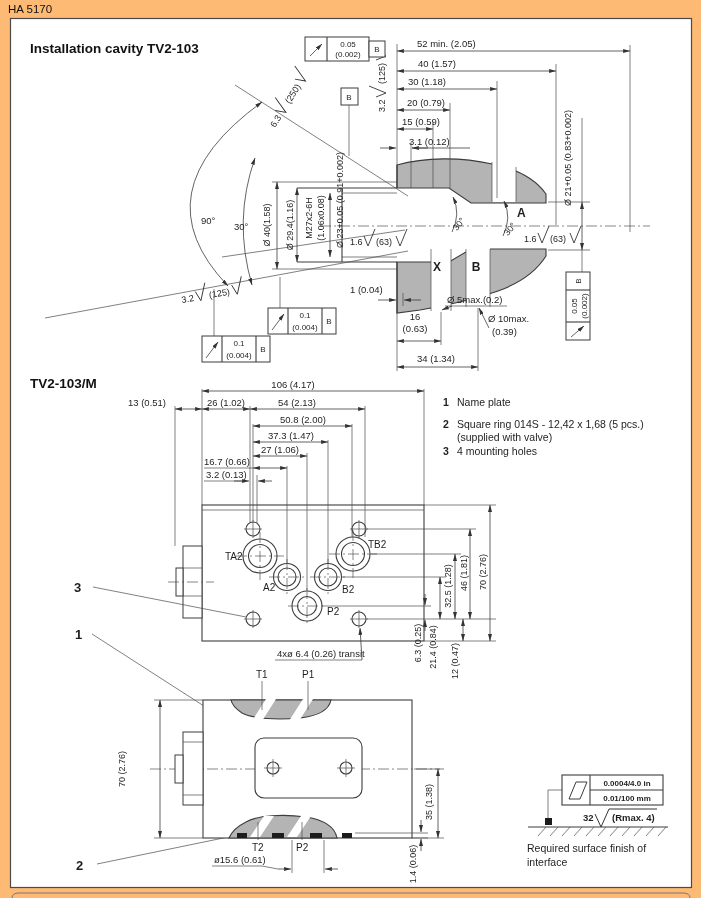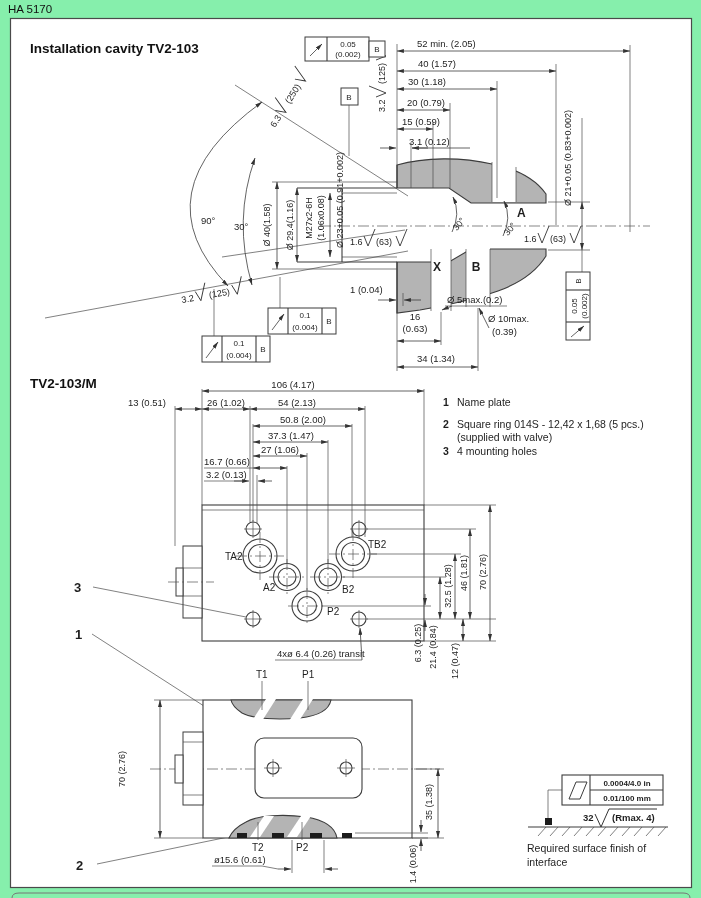--- a/index.html
+++ b/index.html
@@ -1,16 +1,16 @@
 <!DOCTYPE html>
 <html><head>
 <meta charset="utf-8">
 <style>
   html,body{margin:0;padding:0;background:#ffffff;}
-  #page{position:relative;width:701px;height:898px;background:#86efac;overflow:hidden;
+  #page{position:relative;width:701px;height:898px;background:#fdba74;overflow:hidden;
         font-family:"Liberation Sans",sans-serif;}
   svg{position:absolute;left:0;top:0;}
   svg text{fill:#1e1e1e;font-family:"Liberation Sans",sans-serif;}
   .hdr{font-size:11.5px;fill:#111;}
   .title{font-size:13.5px;font-weight:bold;fill:#111;}
   .dim{font-size:9.5px;}
   .dimS{font-size:8px;}
   .rot{font-size:9px;}
   .lbl{font-size:12px;font-weight:bold;}
   .port{font-size:10px;}

